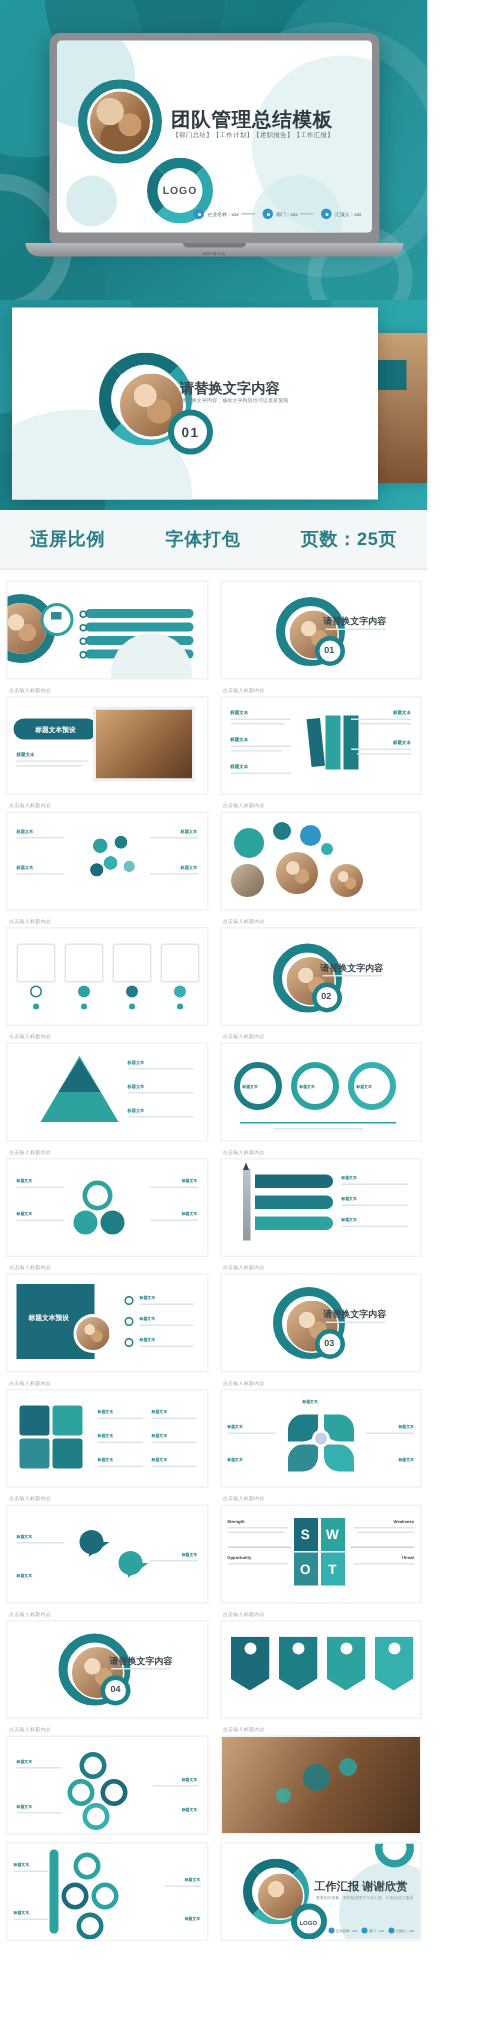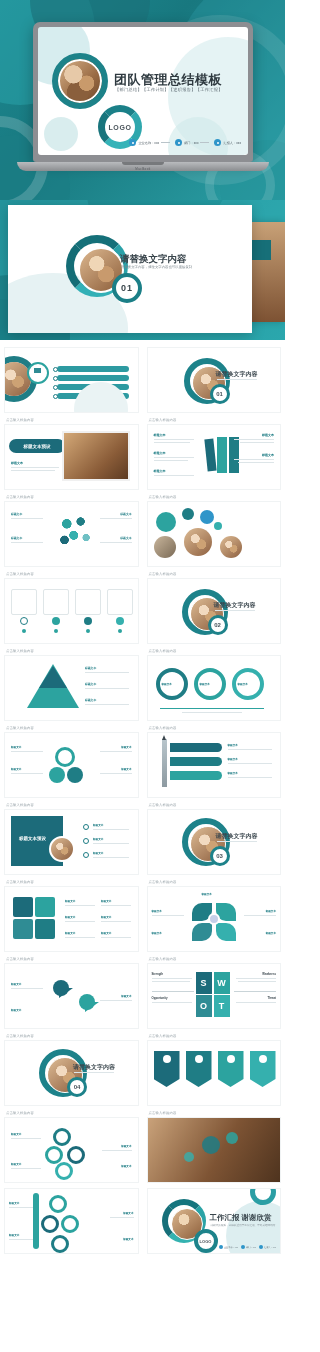--- a/index.html
+++ b/index.html
@@ -261,20 +261,25 @@
     <div class="card2">
       <div class="c2wave"></div>
       <div class="c2ring"></div>
       <div class="c2photo"></div>
       <div class="c2title">请替换文字内容</div>
       <div class="c2sub">请替换文字内容，修改文字内容也可以直接复制</div>
       <div class="c2num">01</div>
     </div>
   </div>
 
+  <div class="infobar">
+    <div>适屏比例</div>
+    <div>字体打包</div>
+    <div>页数：25页</div>
+  </div>
 
   <div class="grid">
 
     <div class="row">
       <div class="cellwrap">
         <div class="thumb">
           <div class="circ" style="left:-14px;top:8px;width:46px;height:46px;border:6px solid #1f7d85;"></div>
           <div class="handsph" style="left:-8px;top:14px;width:34px;height:34px;"></div>
           <div class="circ" style="left:22px;top:14px;width:22px;height:22px;border:2.5px solid #2ca39f;background:#fff;"></div>
           <div class="box" style="left:29px;top:20px;width:7px;height:5px;background:#2f8c94;"></div>

